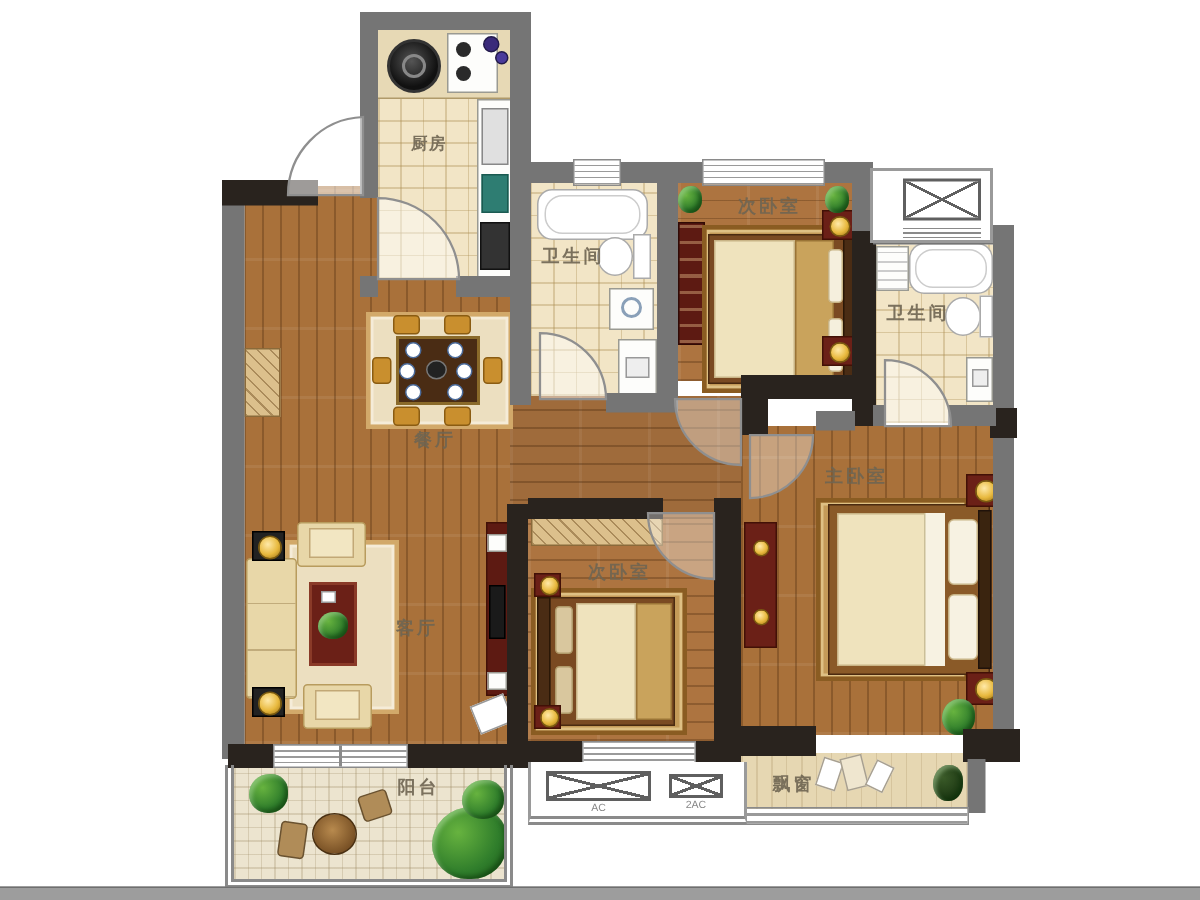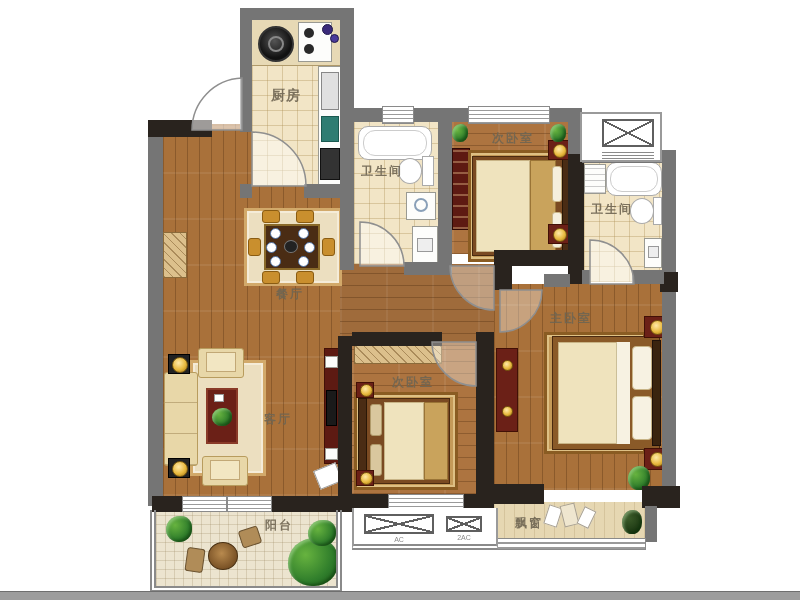--- a/index.html
+++ b/index.html
@@ -30,21 +30,21 @@
   .window{position:absolute;box-sizing:border-box;border:1px solid #8a8a8a;
     background:repeating-linear-gradient(180deg,#ffffff 0 3px,#9a9a9a 3px 4px);}
   
   .xbox{position:absolute;box-sizing:border-box;border:2px solid #5f5f5f;background-color:#fff;
     background-image:
       linear-gradient(to top right,rgba(0,0,0,0) calc(50% - 1px),#5f5f5f calc(50% - 1px) calc(50% + 1px),rgba(0,0,0,0) calc(50% + 1px)),
       linear-gradient(to bottom right,rgba(0,0,0,0) calc(50% - 1px),#5f5f5f calc(50% - 1px) calc(50% + 1px),rgba(0,0,0,0) calc(50% + 1px));}
   
   .label{position:absolute;transform:translate(-50%,-50%);font-weight:bold;font-size:12px;
     color:#6f6552;letter-spacing:2px;white-space:nowrap;opacity:.9;}
-  .label.small{font-size:14px;letter-spacing:1px;}
+  .label.small{font-size:11px;letter-spacing:1px;}
   .label.tiny{font-size:7px;letter-spacing:0;color:#7a7a7a;font-weight:normal;}
   
   .darkred{position:absolute;box-sizing:border-box;background:#6b2017;border:1px solid #421006;}
   .cream{position:absolute;box-sizing:border-box;background:#e8d7a8;border:1px solid #b89c5e;border-radius:3px;}
   .whitebox{position:absolute;box-sizing:border-box;background:#fdfdfb;border:1px solid #9a9a92;}
   .rug{position:absolute;box-sizing:border-box;background:#ecdfc0;border:3px solid #d2a96a;box-shadow:inset 0 0 0 2px #f5ecd8;}
   .woodrug{position:absolute;box-sizing:border-box;background:#c49a58;border:3px solid #8a5c22;box-shadow:inset 0 0 0 2px #dec084;}
   .lamp{position:absolute;border-radius:50%;border:1px solid #7a5a10;
     background:radial-gradient(circle at 40% 35%,#ffe9a8,#e8b93e 55%,#9a6d12);}
   .plant{position:absolute;border-radius:55% 45% 50% 50%;

